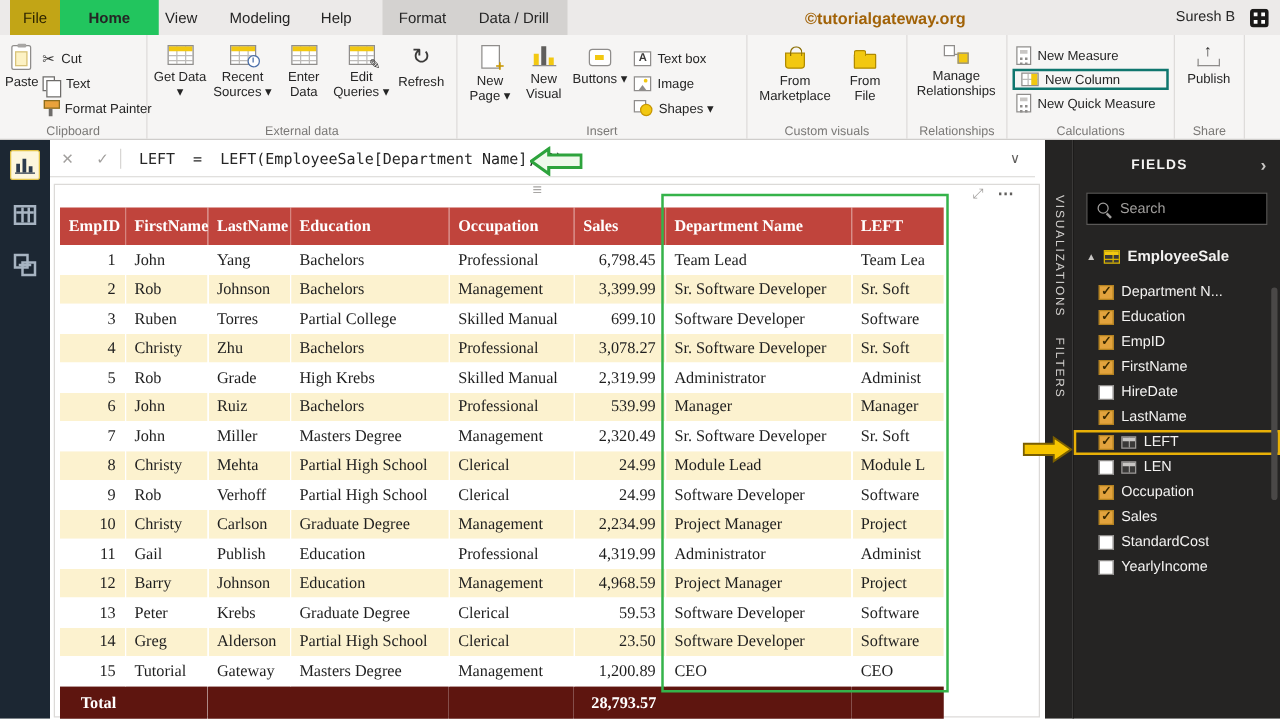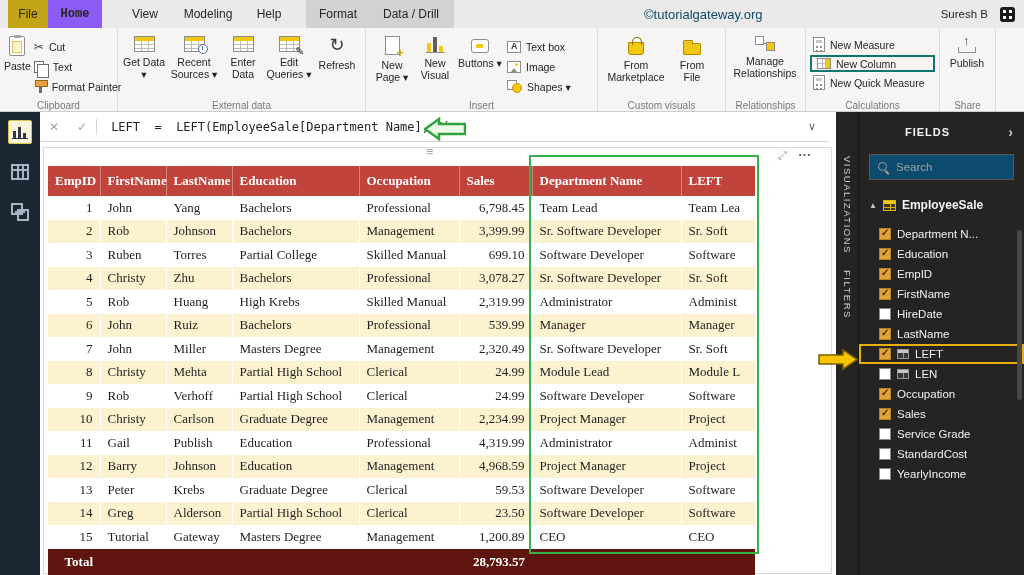--- a/index.html
+++ b/index.html
@@ -6,27 +6,27 @@
   html,body { width:1024px; height:575px; }
   body {
     position:relative; overflow:hidden; background:#fff;
     font-family:"Liberation Sans", sans-serif; color:#252525;
   }
 
   
   .tabsbar { position:absolute; top:0; left:0; width:1024px; height:28px; background:#eceae9; }
   .tab { position:absolute; top:0; height:28px; display:flex; align-items:center; justify-content:center; font-size:12px; cursor:default; }
   .tab-file { left:8px; width:40px; background:#c2a516; color:#2e2500; }
-  .tab-home { left:48px; width:54px; background:#8b5cf6; font-weight:bold;font-family:Liberation Mono, monospace; }
+  .tab-home { left:48px; width:79px; background:#22c55e; font-weight:bold; }
   .tab-view { left:118px; width:54px; }
   .tab-modeling { left:172px; width:72px; }
   .tab-help { left:244px; width:50px; }
   .ctxblock { position:absolute; left:306px; top:0; width:148px; height:28px; background:#d4d2d0; display:flex; }
   .ctxblock .tab2 { padding:0 13px; height:28px; display:flex; align-items:center; font-size:12px; }
-  .brand { position:absolute; left:644px; top:0; height:28px; display:flex; align-items:center; font-weight:normal; font-size:13px; color:#0c4a6e; }
+  .brand { position:absolute; left:644px; top:0; height:28px; display:flex; align-items:center; font-weight:bold; font-size:13px; color:#a16207; }
   .user { position:absolute; right:36px; top:0; height:28px; display:flex; align-items:center; font-size:11.5px; }
   .appicon { position:absolute; right:9px; top:7px; width:15px; height:15px; background:#1b1a19; border-radius:3px;
     background-image:linear-gradient(#fff,#fff),linear-gradient(#fff,#fff),linear-gradient(#fff,#fff),linear-gradient(#fff,#fff);
     background-size:3px 3px; background-repeat:no-repeat;
     background-position:3px 3px, 9px 3px, 3px 9px, 9px 9px; }
 
   
   .ribbon { position:absolute; top:28px; left:0; width:1024px; height:84px; background:#f6f5f4; border-bottom:1px solid #cfcdcb; display:flex; }
   .rgroup { position:relative; height:100%; border-right:1px solid #dedcda; padding:2px 4px 13px 4px; }
   .glabel { position:absolute; bottom:0; left:0; right:0; text-align:center; font-size:10px; color:#7a7876; }
@@ -144,21 +144,21 @@
 
   
   .vstrip { position:absolute; left:836px; top:112px; width:22px; height:463px; background:#252423; }
   .vlabel { writing-mode:vertical-rl; color:#d2d0ce; font-size:9.5px; letter-spacing:1.5px; margin:44px 0 0 6px; cursor:default; }
   .vlabel.filters { margin-top:16px; }
 
   
   .fields { position:absolute; left:858px; top:112px; width:166px; height:463px; background:#252423; border-left:1px solid #1a1918; color:#f3f2f1; }
   .fp-head { height:40px; display:flex; align-items:center; padding:0 10px 0 46px; font-size:11px; font-weight:bold; letter-spacing:1px; }
   .fp-chev { margin-left:auto; color:#c8c6c4; font-size:14px; }
-  .searchbox { margin:2px 10px 0 10px; height:26px; border:1px solid #5a5857; background:#0c4a6e; display:flex; align-items:center; gap:7px; padding:0 8px;text-align:center; }
+  .searchbox { margin:2px 10px 0 10px; height:26px; border:1px solid #5a5857; background:#000000; display:flex; align-items:center; gap:7px; padding:0 8px;text-align:center; }
   .s-icon { width:11px; height:11px; position:relative; }
   .s-icon::before { content:""; position:absolute; left:0; top:0; width:7px; height:7px; border:1.5px solid #a19f9d; border-radius:50%; }
   .s-icon::after { content:""; position:absolute; left:8px; top:8px; width:5px; height:1.5px; background:#a19f9d; transform:rotate(45deg); transform-origin:0 0; }
   .s-ph { color:#a19f9d; font-size:11.5px; }
   .tblrow { margin-top:14px; height:22px; display:flex; align-items:center; gap:6px; padding:0 10px; font-size:12px; font-weight:bold; }
   .exp { color:#c8c6c4; font-size:8px; }
   .exp::before { content:"▲"; }
   .tbl-ic { width:13px; height:11px; border:1px solid #d8b400; background-color:#3a3938;
     background-image:linear-gradient(#f2c811,#f2c811),linear-gradient(#d8b400,#d8b400),linear-gradient(#d8b400,#d8b400);
     background-size:100% 3px,100% 1px,1px 100%; background-position:0 0,0 6px,6px 0; background-repeat:no-repeat; }
@@ -419,21 +419,21 @@
             <td>Zhu</td>
             <td>Bachelors</td>
             <td>Professional</td>
             <td class="num">3,078.27</td>
             <td>Sr. Software Developer</td>
             <td>Sr. Soft</td>
           </tr>
           <tr>
             <td class="num">5</td>
             <td>Rob</td>
-            <td>Huang</td>
+            <td>Grade</td>
             <td>High Krebs</td>
             <td>Skilled Manual</td>
             <td class="num">2,319.99</td>
             <td>Administrator</td>
             <td>Administ</td>
           </tr>
           <tr class="alt">
             <td class="num">6</td>
             <td>John</td>
             <td>Ruiz</td>
@@ -607,24 +607,20 @@
       <div class="fld">
         <span class="cb on"></span>
         <span class="flabel">Occupation</span>
       </div>
       <div class="fld">
         <span class="cb on"></span>
         <span class="flabel">Sales</span>
       </div>
       <div class="fld">
         <span class="cb"></span>
-        <span class="flabel">Service Grade</span>
-      </div>
-      <div class="fld">
-        <span class="cb"></span>
         <span class="flabel">StandardCost</span>
       </div>
       <div class="fld">
         <span class="cb"></span>
         <span class="flabel">YearlyIncome</span>
       </div>
     </div>
   <div class="fscroll"></div>
 </div>
 

